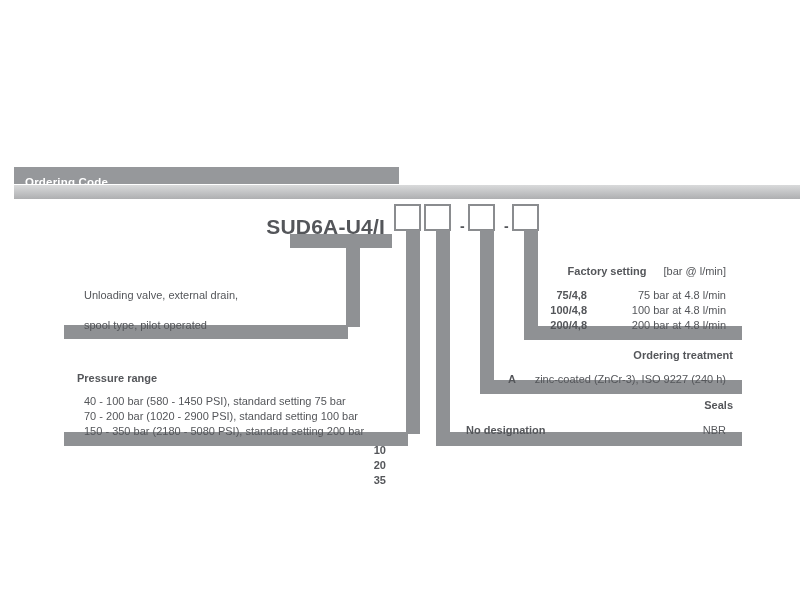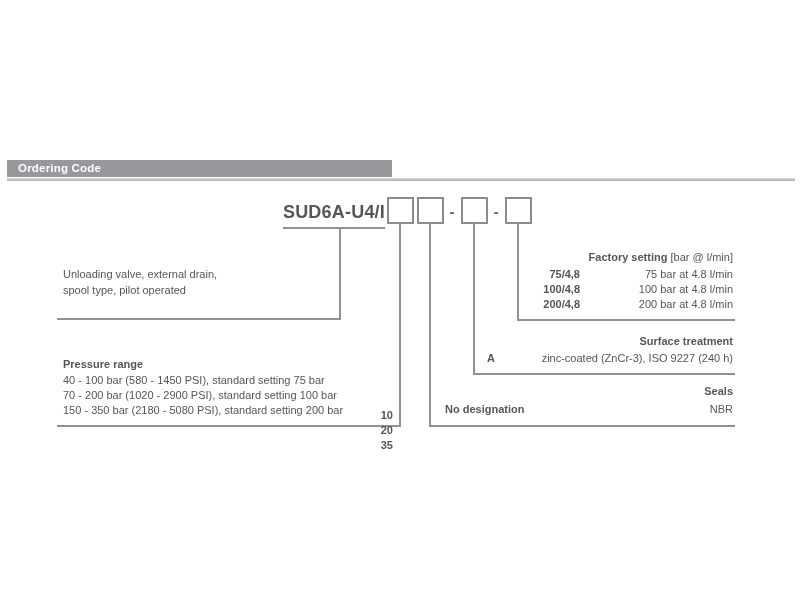--- a/index.html
+++ b/index.html
@@ -1,36 +1,36 @@
 <!DOCTYPE html>
 <html><head>
 <meta charset="utf-8">
 <style>
-  * { margin:0; padding:0; box-sizing:border-box; }
+  * { margin:0; padding:7px; box-sizing:border-box; }
   html,body { width:800px; height:600px; background:#ffffff; overflow:hidden; }
   body { position:relative; font-family:"Liberation Sans", sans-serif; color:#54565a; font-size:11px; }
 
   .abs { position:absolute; }
 
   
   .header-bar {
     left:7px; top:160px; width:385px; height:17px;
     background:#96989b; color:#ffffff; font-weight:bold;
     font-size:11.5px; line-height:17px; padding-left:11px;
     letter-spacing:0.2px;
   }
   .header-rule {
     left:7px; top:178px; width:788px; height:3px;
     background:linear-gradient(#d9dadb, #aeafb1);
   }
 
   
   .code-prefix {
     left:240px; top:200px; width:145px; height:25px;
-    font-size:18px; font-weight:bold; line-height:25px;
+    font-size:21px; font-weight:bold; line-height:25px;
     text-align:right; letter-spacing:0.2px;
   }
   .code-box {
     top:197px; width:27px; height:27px;
     background:#ffffff; border:2px solid #8a8c8f;
   }
   .code-sep {
     top:200px; width:12px; height:25px; line-height:25px;
     text-align:center; font-weight:bold; font-size:14px; color:#54565a;
   }
@@ -104,21 +104,21 @@
 </div>
 <div class="abs row fs-row" style="left:440px; width:293px; top:283px;">
   <span class="code">100/4,8</span>
   <span class="desc">100 bar at 4.8 l/min</span>
 </div>
 <div class="abs row fs-row" style="left:440px; width:293px; top:298px;">
   <span class="code">200/4,8</span>
   <span class="desc">200 bar at 4.8 l/min</span>
 </div>
 
-<div class="abs st-title right-title">Surface treatment</div>
+<div class="abs st-title right-title">Ordering treatment</div>
 <div class="abs row st-row" style="top:352px;">
   <span class="code">A</span>
   <span class="desc">zinc-coated (ZnCr-3), ISO 9227 (240 h)</span>
 </div>
 
 <div class="abs seal-title right-title">Seals</div>
 <div class="abs row seal-row" style="top:403px;">
   <span class="code">No designation</span>
   <span class="desc">NBR</span>
 </div>

